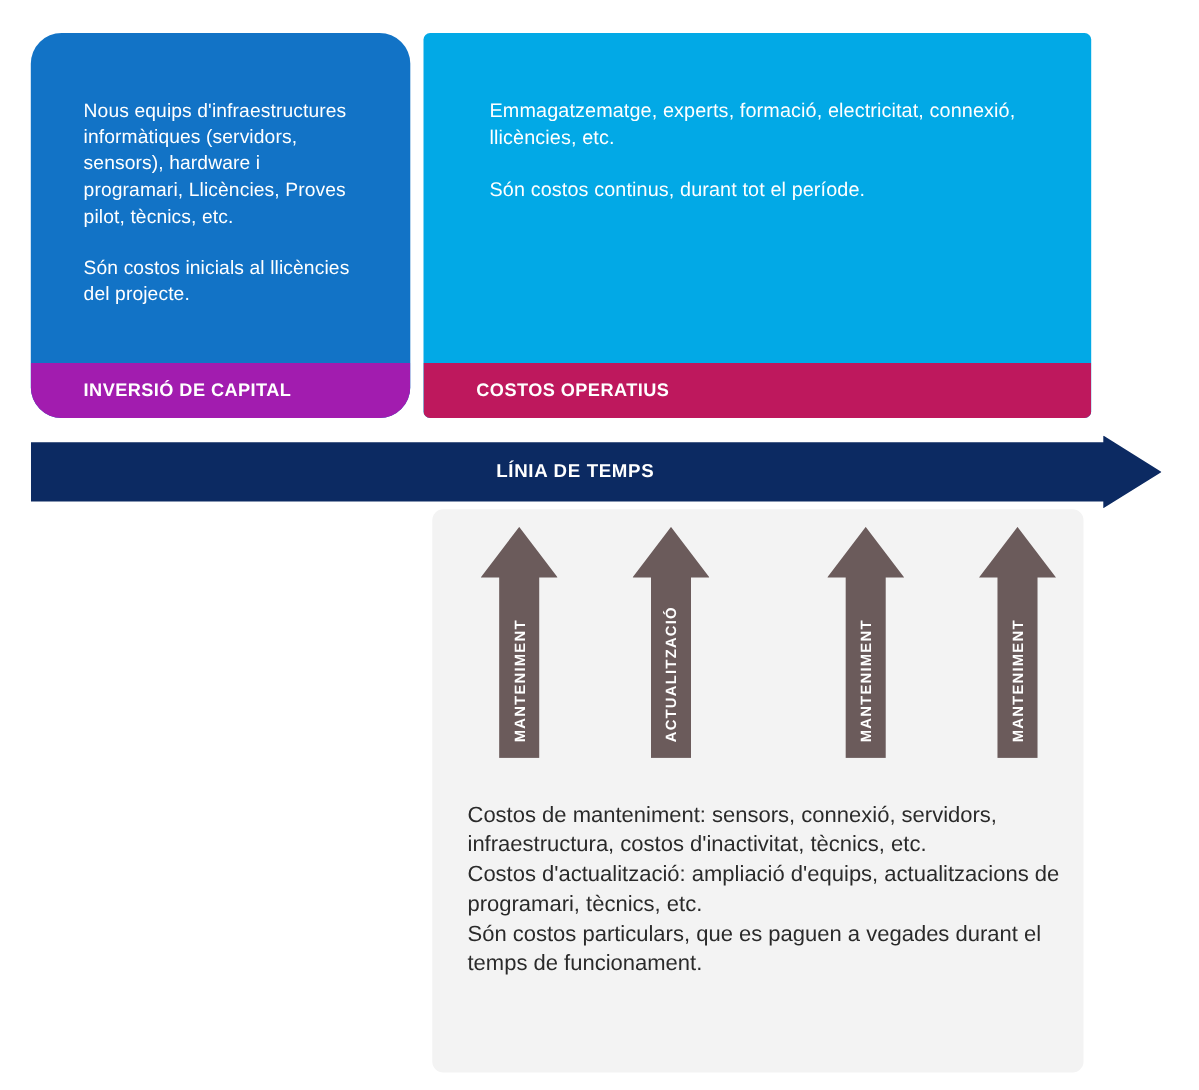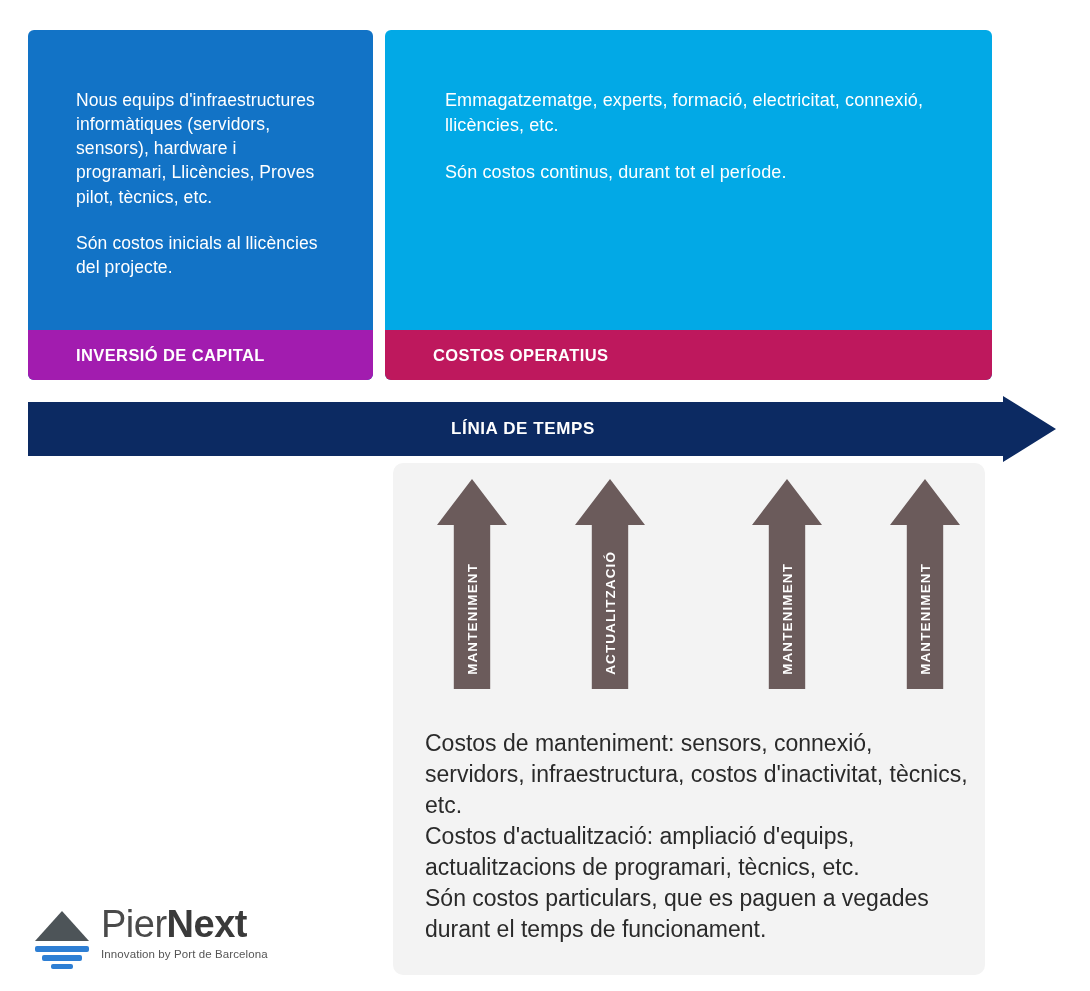--- a/index.html
+++ b/index.html
@@ -21,20 +21,21 @@
   .cost-panel {
     position:absolute;
     border-radius:6px;
     overflow:hidden;
     display:flex;
     flex-direction:column;
   }
   #capex-panel {
     left:28px; top:30px; width:345px; height:350px;
     background:#1273C6;
+    border-radius:28px;
   }
   #opex-panel {
     left:385px; top:30px; width:607px; height:350px;
     background:#02A9E6;
   }
   .panel-body {
     flex:1 1 auto;
     padding:58px 44px 10px 48px;
   }
   #opex-panel .panel-body { padding:58px 44px 10px 60px; }
@@ -133,21 +134,21 @@
   }
 
   
   #maint-text {
     position:absolute;
     left:425px; top:728px;
     width:550px;
   }
   .maint-para {
     color:#2A2A2A;
-    font-size:23px;
+    font-size:20px;
     line-height:1.35;
   }
   .maint-para + .maint-para { }
 
   
   #logo {
     position:absolute;
     left:33px; top:903px;
     width:245px; height:74px;
   }
@@ -236,26 +237,14 @@
       <span>MANTENIMENT</span>
     </div>
   </div>
 
   <div id="maint-text">
     <p class="maint-para">Costos de manteniment: sensors, connexió, servidors, infraestructura, costos d'inactivitat, tècnics, etc.</p>
     <p class="maint-para">Costos d'actualització: ampliació d'equips, actualitzacions de programari, tècnics, etc.</p>
     <p class="maint-para">Són costos particulars, que es paguen a vegades durant el temps de funcionament.</p>
   </div>
 
-  <div id="logo">
-    <svg id="logo-mark" viewBox="0 0 58 62">
-      <polygon points="29,4 56,34 2,34" fill="#4D5458"></polygon>
-      <rect x="2" y="39" width="54" height="6" rx="2" fill="#2E7FD4"></rect>
-      <rect x="9" y="48" width="40" height="6" rx="2" fill="#2E7FD4"></rect>
-      <rect x="18" y="57" width="22" height="5" rx="2" fill="#2E7FD4"></rect>
-    </svg>
-    <div id="logo-wordmark">
-      <div class="wm-line1"><span>Pier</span><span class="wm-bold">Next</span></div>
-      <div class="wm-line2">Innovation by Port de Barcelona</div>
-    </div>
-  </div>
 
 </div>
 
 </body></html>

